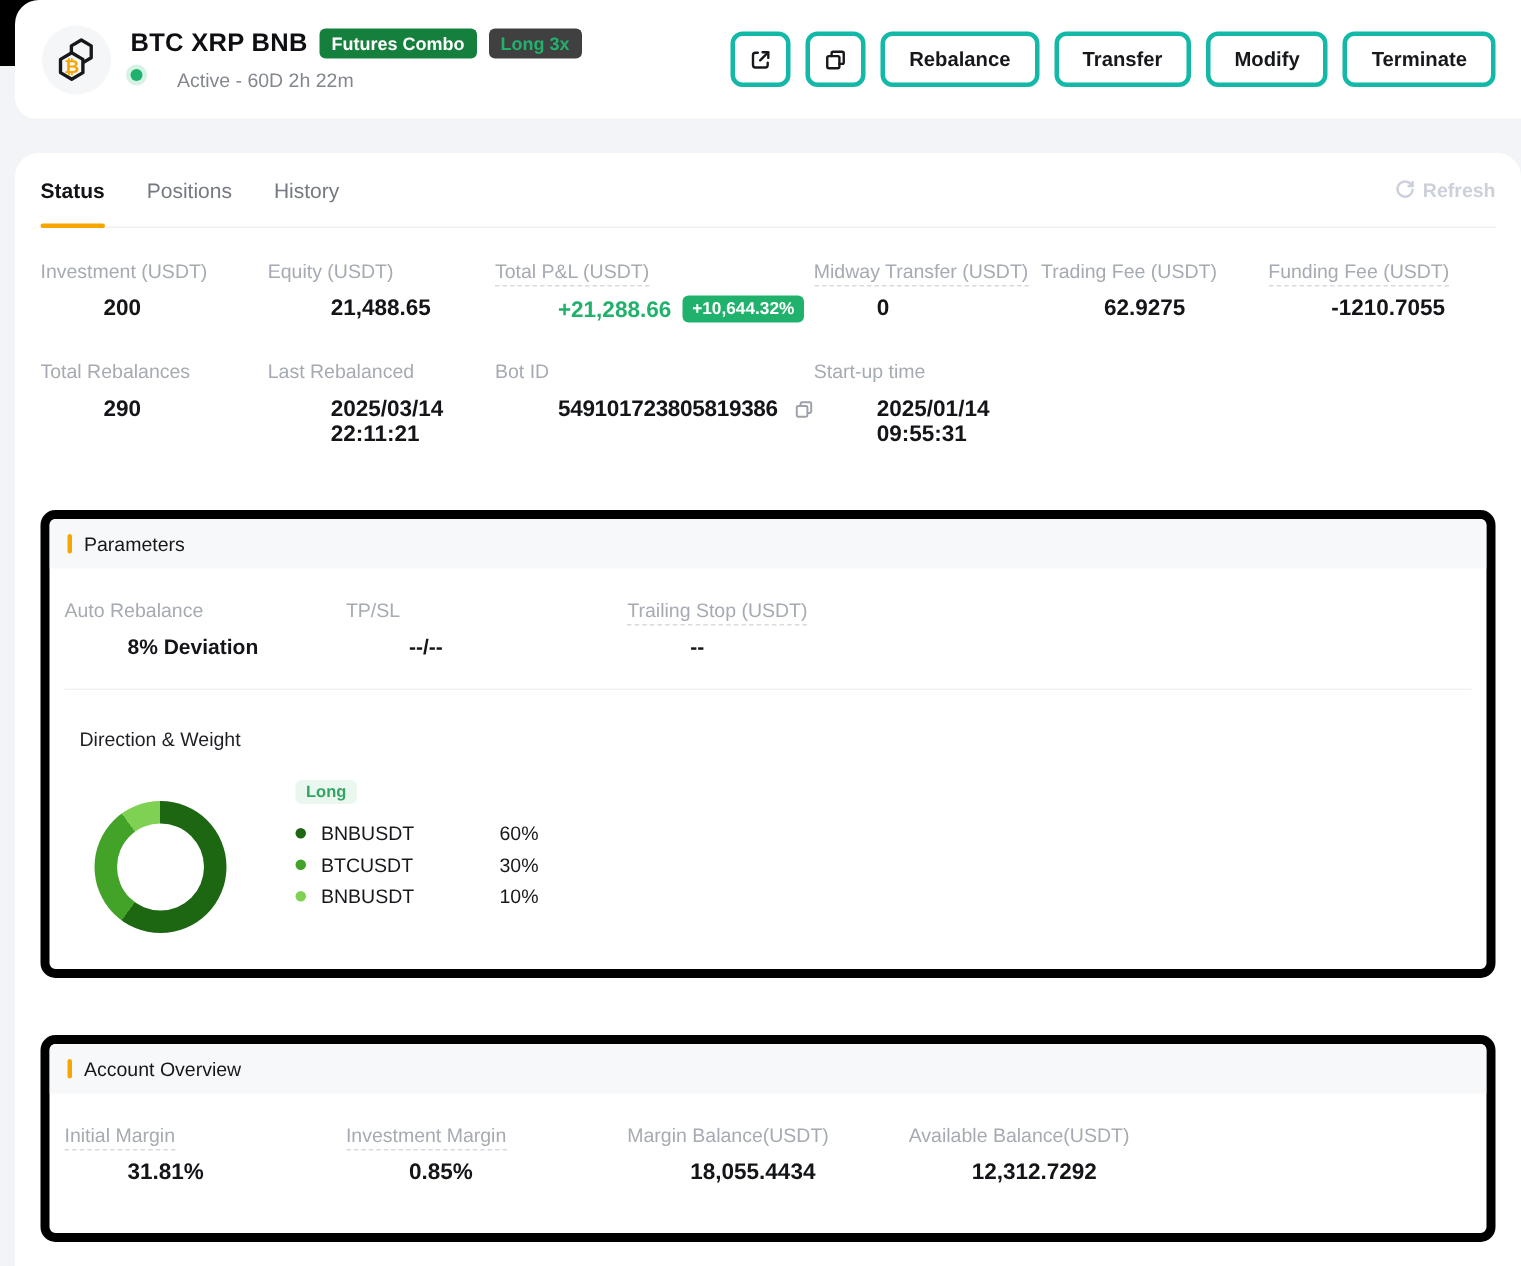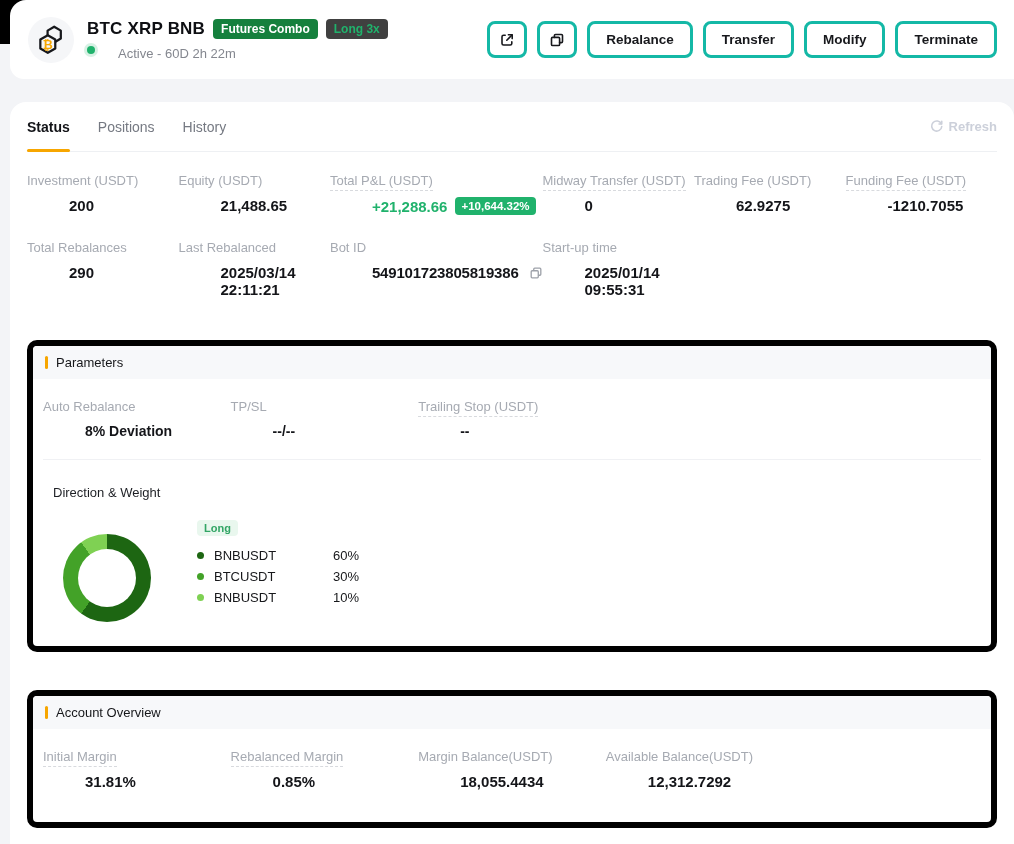--- a/index.html
+++ b/index.html
@@ -295,21 +295,21 @@
       <span class="accent-bar"></span>
       <span class="section-title">Account Overview</span>
     </div>
     <div class="section-body" style="padding-bottom:6px;">
       <div class="fields-grid">
         <div>
           <div class="stat-label"><span class="u">Initial Margin</span></div>
           <div class="stat-value">31.81%</div>
         </div>
         <div>
-          <div class="stat-label"><span class="u">Rebalanced Margin</span></div>
+          <div class="stat-label"><span class="u">Investment Margin</span></div>
           <div class="stat-value">0.85%</div>
         </div>
         <div>
           <div class="stat-label"><span>Margin Balance(USDT)</span></div>
           <div class="stat-value">18,055.4434</div>
         </div>
         <div>
           <div class="stat-label"><span>Available Balance(USDT)</span></div>
           <div class="stat-value">12,312.7292</div>
         </div>

